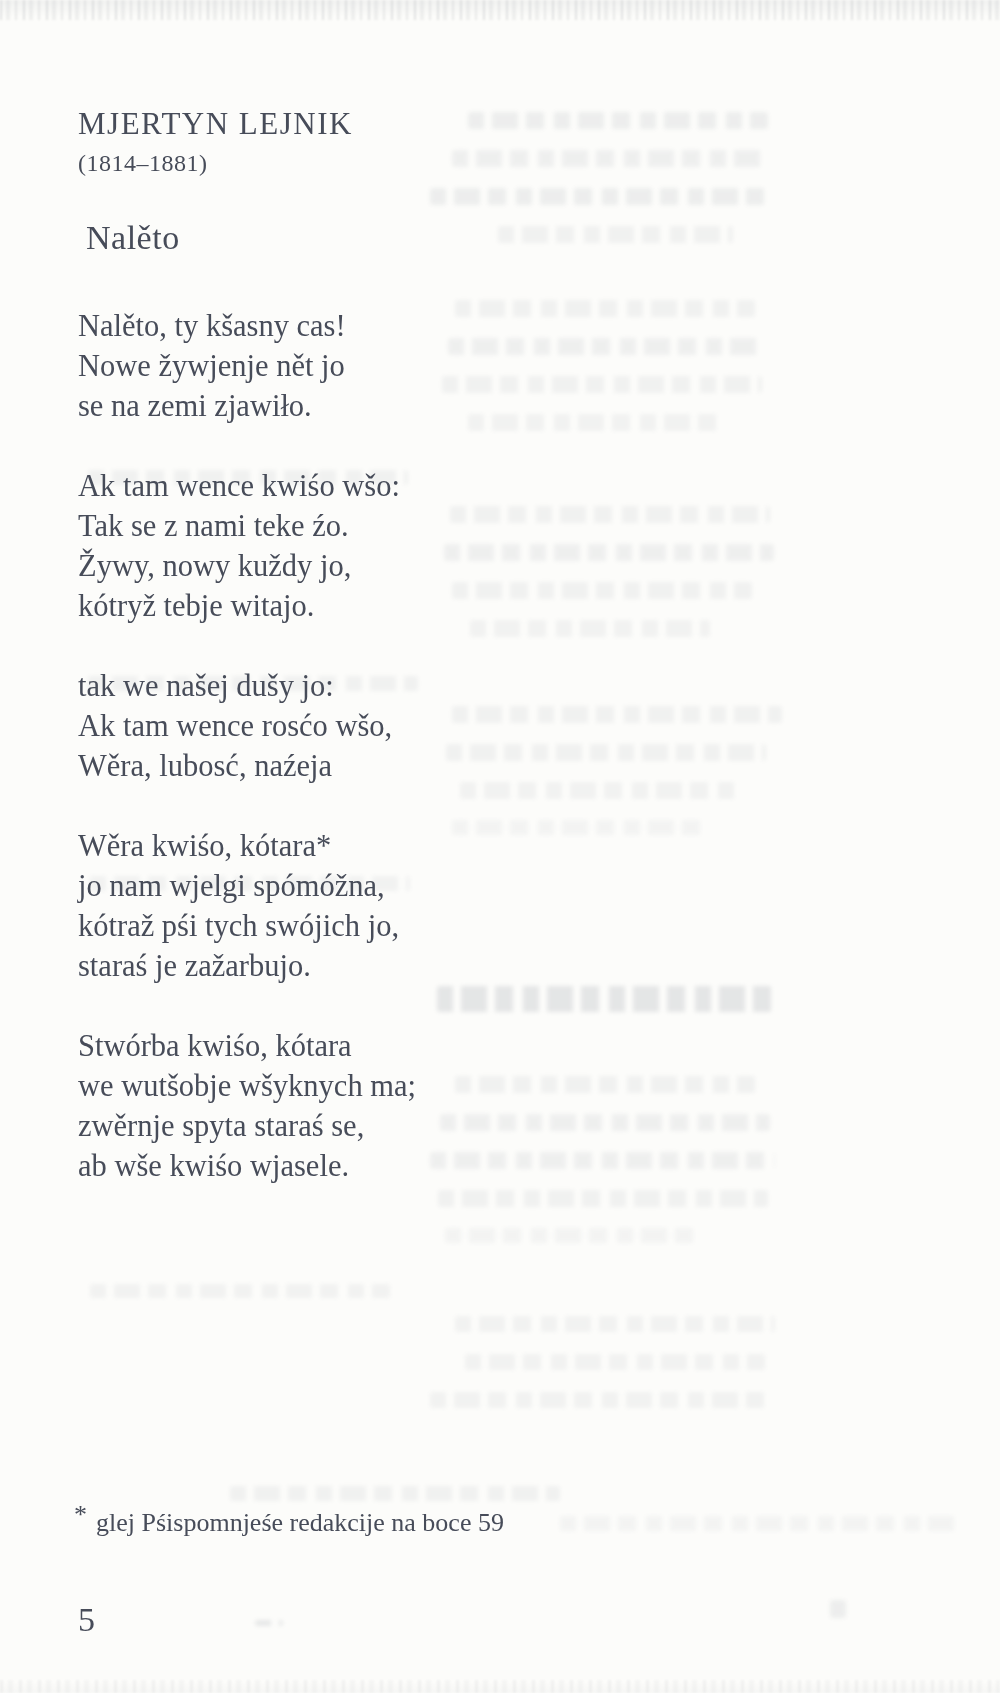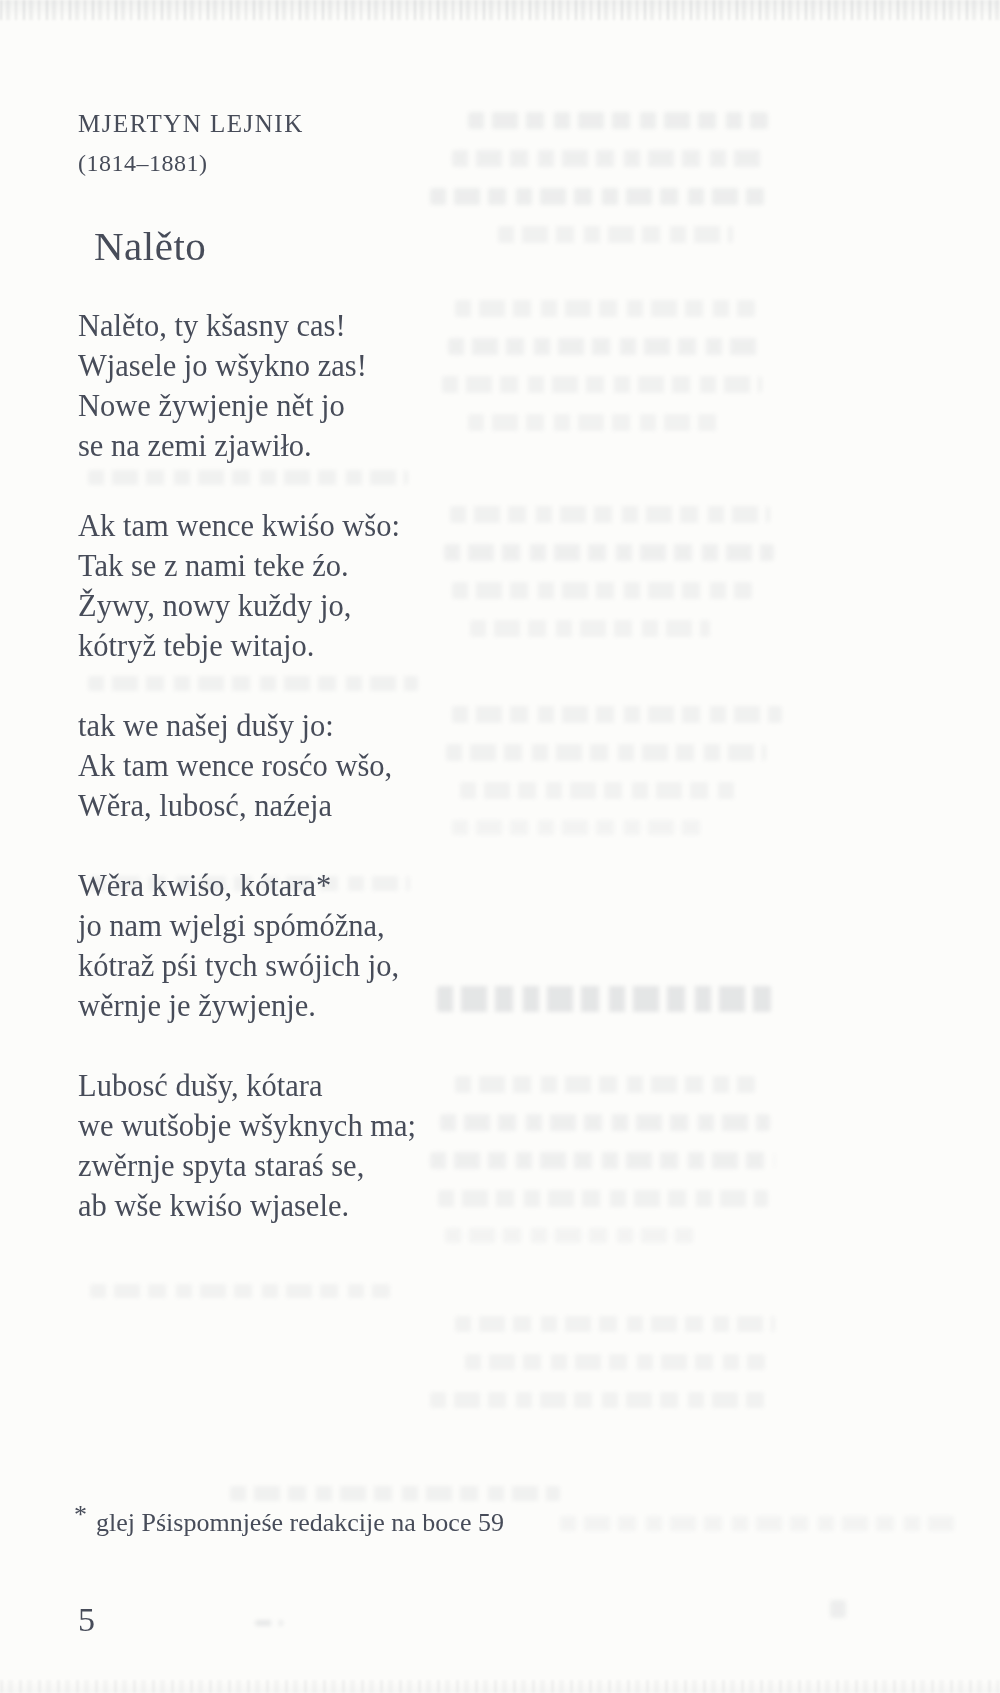--- a/index.html
+++ b/index.html
@@ -35,26 +35,26 @@
   
   .ghost{
     position:absolute;border-radius:3px;filter:blur(2px);color:#6e7682;
     background:repeating-linear-gradient(90deg,
       currentColor 0 16px, transparent 16px 24px,
       currentColor 24px 50px, transparent 50px 58px,
       currentColor 58px 76px, transparent 76px 86px);
   }
 
   .author-block{position:absolute;left:78px;top:104px;}
-  .author{font-size:25px;line-height:40px;letter-spacing:1.5px;}
+  .author{font-size:31px;line-height:40px;letter-spacing:1.5px;}
   .years{font-size:24px;line-height:38px;letter-spacing:.5px;}
 
   .title{
-    position:absolute;left:78px;top:202px;margin:16px;
-    font-size:41px;font-weight:400;letter-spacing:.5px;line-height:56px;
+    position:absolute;left:78px;top:202px;margin:8px;
+    font-size:34px;font-weight:400;letter-spacing:.5px;line-height:56px;
   }
 
   .poem{position:absolute;left:78px;top:306px;}
   .stanza{margin:0 0 40px 0;}
   .line{font-size:30.5px;line-height:40px;white-space:pre;}
 
   .footnote{position:absolute;left:74px;top:1498px;font-size:26px;line-height:34px;text-align:right;}
   .fn-marker{vertical-align:.30em;margin-right:9px;font-size:26px;}
 
   .page-number{position:absolute;left:78px;top:1600px;font-size:34px;line-height:40px;}
@@ -105,43 +105,42 @@
   <header class="author-block">
     <div class="author">MJERTYN LEJNIK</div>
     <div class="years">(1814–1881)</div>
   </header>
 
   <h1 class="title">Nalěto</h1>
 
   <div class="poem">
     <div class="stanza">
       <div class="line">Nalěto, ty kšasny cas!</div>
-      <div class="line">Wjasele jo wšykno zas!</div>
       <div class="line">Nowe žywjenje nět jo</div>
       <div class="line">se na zemi zjawiło.</div>
     </div>
     <div class="stanza">
       <div class="line">Ak tam wence kwiśo wšo:</div>
       <div class="line">Tak se z nami teke źo.</div>
       <div class="line">Žywy, nowy kuždy jo,</div>
       <div class="line">kótryž tebje witajo.</div>
     </div>
     <div class="stanza">
       <div class="line">tak we našej dušy jo:</div>
       <div class="line">Ak tam wence rosćo wšo,</div>
       <div class="line">Wěra, lubosć, naźeja</div>
     </div>
     <div class="stanza">
       <div class="line">Wěra kwiśo, kótara*</div>
       <div class="line">jo nam wjelgi spómóžna,</div>
       <div class="line">kótraž pśi tych swójich jo,</div>
-      <div class="line">wěrnje je žywjenje.</div>
+      <div class="line">staraś je zažarbujo.</div>
     </div>
     <div class="stanza">
-      <div class="line">Lubosć dušy, kótara</div>
+      <div class="line">Stwórba kwiśo, kótara</div>
       <div class="line">we wutšobje wšyknych ma;</div>
       <div class="line">zwěrnje spyta staraś se,</div>
       <div class="line">ab wše kwiśo wjasele.</div>
     </div>
   </div>
 
   <div class="footnote">
     <span class="fn-marker">*</span><span class="fn-text">glej Pśispomnjeśe redakcije na boce 59</span>
   </div>
 

